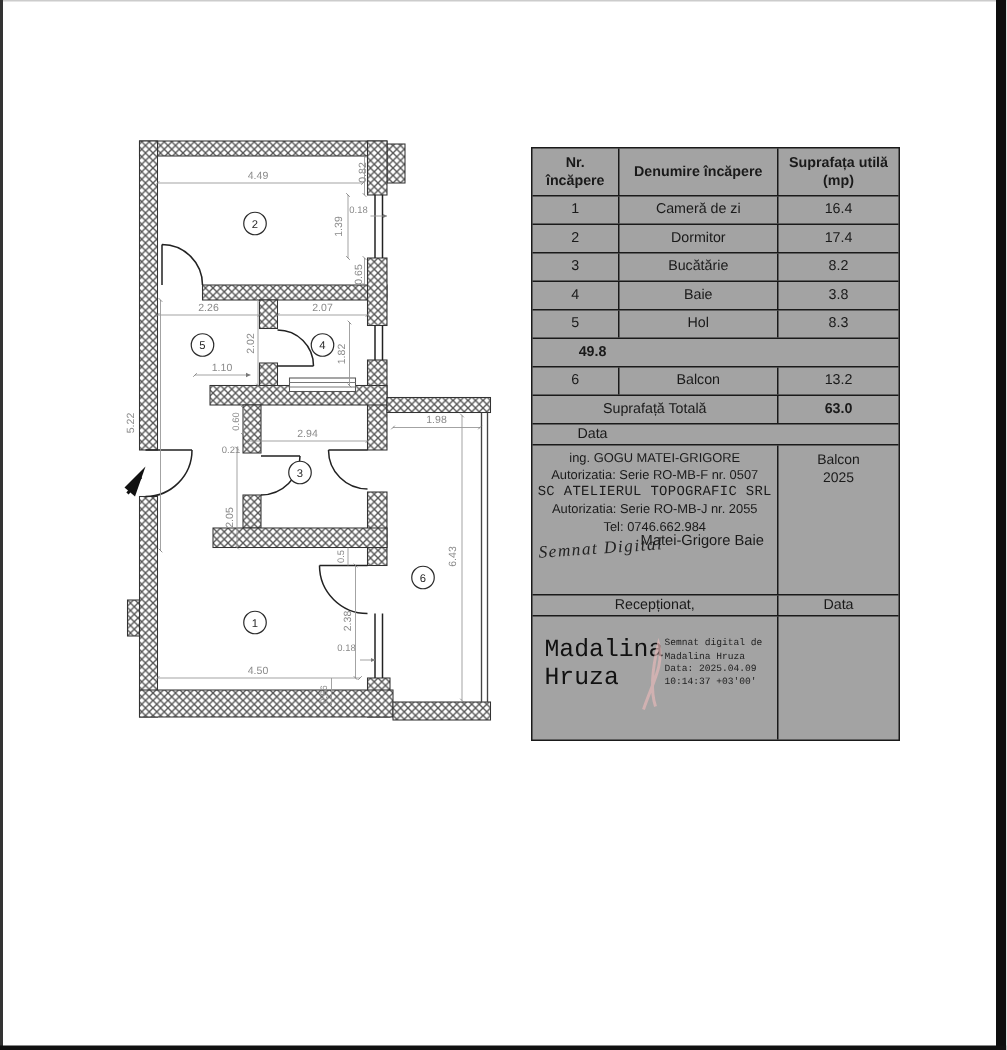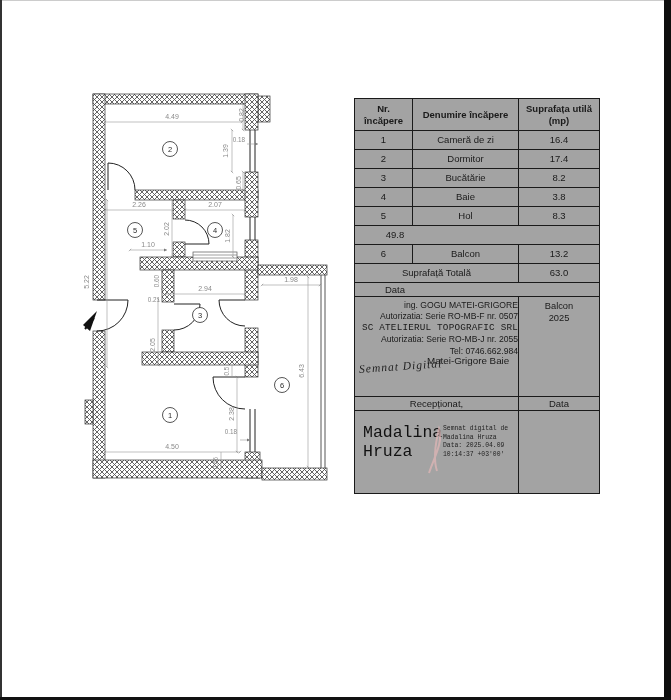--- a/index.html
+++ b/index.html
@@ -21,24 +21,24 @@
   .c{border-right:1px solid #1a1a1a;box-sizing:border-box;display:flex;flex-direction:column;
      align-items:center;justify-content:center;text-align:center;font-size:9.5px;line-height:1.25;}
   .c1{width:58px;}
   .c2{flex:1;}
   .c3{width:80px;border-right:none;}
   .cm{flex:1;}
   .hd{font-weight:bold;}
   .rowH{height:19px;}
   .headH{height:32px;}
   .secH{height:14px;font-size:9px;}
-  .b{font-weight:normal;text-align:center;}
+  .b{font-weight:bold;text-align:center;}
   .execH{height:100px;}
   .recH{height:82px;}
-  .exec-left{position:relative;align-items:flex-end;justify-content:flex-start;padding-top:3px;
+  .exec-left{position:relative;align-items:center;justify-content:flex-start;padding-top:3px;
              font-size:8.6px;line-height:1.3;text-align:center;}
   .serifline{font-family:Liberation Mono, monospace;font-size:9.3px;letter-spacing:.2px;}
   .script-sig{position:absolute;left:4px;top:62px;font-family:"Liberation Serif",serif;
               font-style:italic;font-size:11.5px;transform:rotate(-4deg);letter-spacing:1px;color:#222;}
   .signer-name{position:absolute;left:72px;top:58px;font-size:9.8px;}
   .signer-id{position:absolute;left:84px;top:78px;font-size:9.8px;}
   .date-cell{justify-content:flex-start;padding-top:4px;font-size:9.3px;}
   .rec-left{position:relative;align-items:stretch;justify-content:flex-start;text-align:left;font-family:Liberation Mono, monospace;}
   .rec-name{position:absolute;left:8px;top:13px;width:100px;font-size:16.5px;line-height:1.15;color:#111;}
   .stamp{position:absolute;left:88px;top:14px;width:72px;font-size:6.4px;line-height:1.35;color:#222;text-align:left;}

